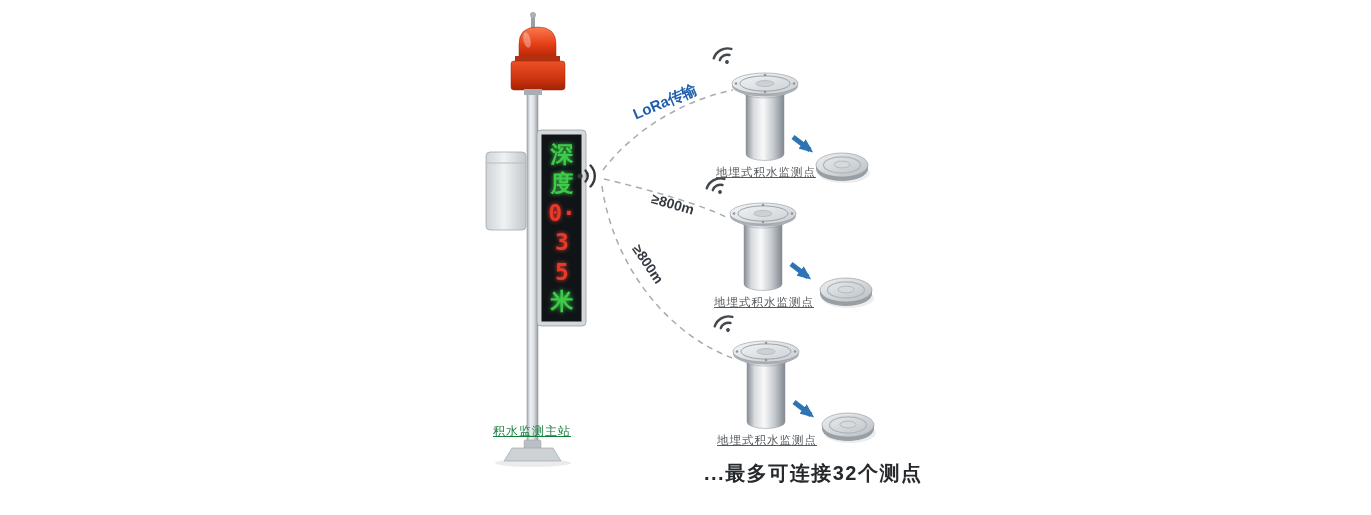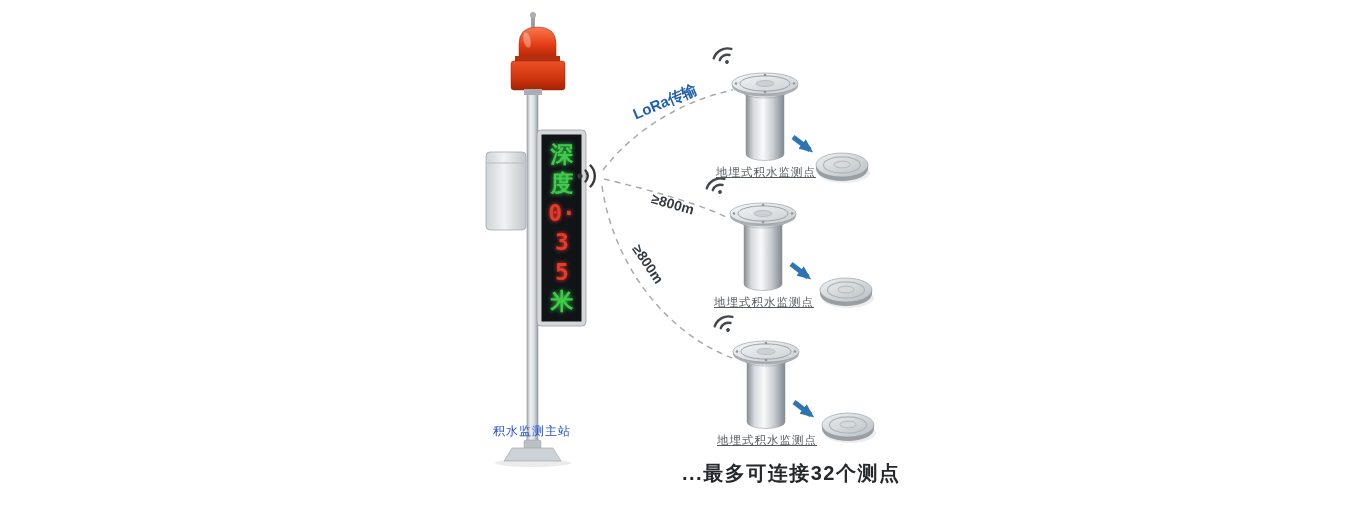--- a/index.html
+++ b/index.html
@@ -2,30 +2,30 @@
 <html><head>
 <meta charset="utf-8">
 <style>
   html,body{margin:0;padding:0;background:#ffffff;}
   .stage{
     position:relative;width:1371px;height:515px;background:#ffffff;overflow:hidden;
     font-family:"Liberation Sans","DejaVu Sans",sans-serif;
   }
   .stage svg{position:absolute;left:0;top:0;}
   .overlay{position:absolute;white-space:nowrap;}
-  .station-label{left:493px;top:423px;font-size:12px;color:#1d4ed8;letter-spacing:1px;}
+  .station-label{left:493px;top:423px;font-size:12px;color:#15803d;letter-spacing:1px;text-decoration:underline;}
   .sensor-label{font-size:11.5px;color:#555a5f;letter-spacing:1px;text-decoration:underline;}
   .sensor-label-1{left:716px;top:165px;}
   .sensor-label-2{left:714px;top:295px;}
   .sensor-label-3{left:717px;top:433px;}
   .link-label{position:absolute;font-weight:bold;}
   .link-lora{left:634px;top:106px;font-size:15px;color:#1f5fae;transform:rotate(-23deg);transform-origin:0 50%;}
   .link-dist-1{left:652px;top:190px;font-size:14px;color:#333a41;transform:rotate(16deg);transform-origin:0 50%;}
   .link-dist-2{left:636px;top:238px;font-size:14px;color:#333a41;transform:rotate(56deg);transform-origin:0 50%;}
-  .footer-note{left:682px;top:460px;font-size:20px;color:#26292c;font-weight:600;letter-spacing:1.5px;}
+  .footer-note{left:704px;top:460px;font-size:20px;color:#26292c;font-weight:600;letter-spacing:1.5px;}
   .led-screen{
     position:absolute;left:542px;top:136px;width:40px;height:184px;
     display:flex;flex-direction:column;justify-content:space-evenly;align-items:center;
   }
   .led-line{
     font-family:"DejaVu Sans Mono","Liberation Mono",monospace;
     font-size:23px;font-weight:bold;line-height:1;
     text-shadow:0 0 4px currentColor;
   }
 </style>

